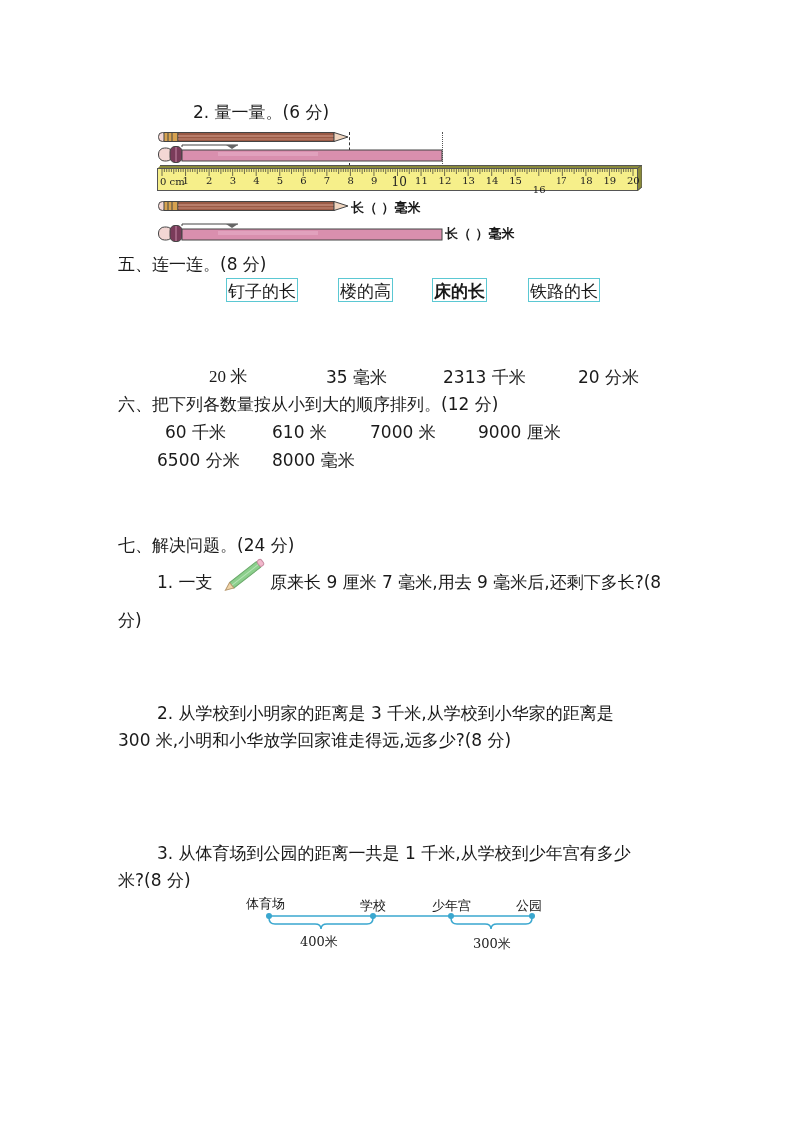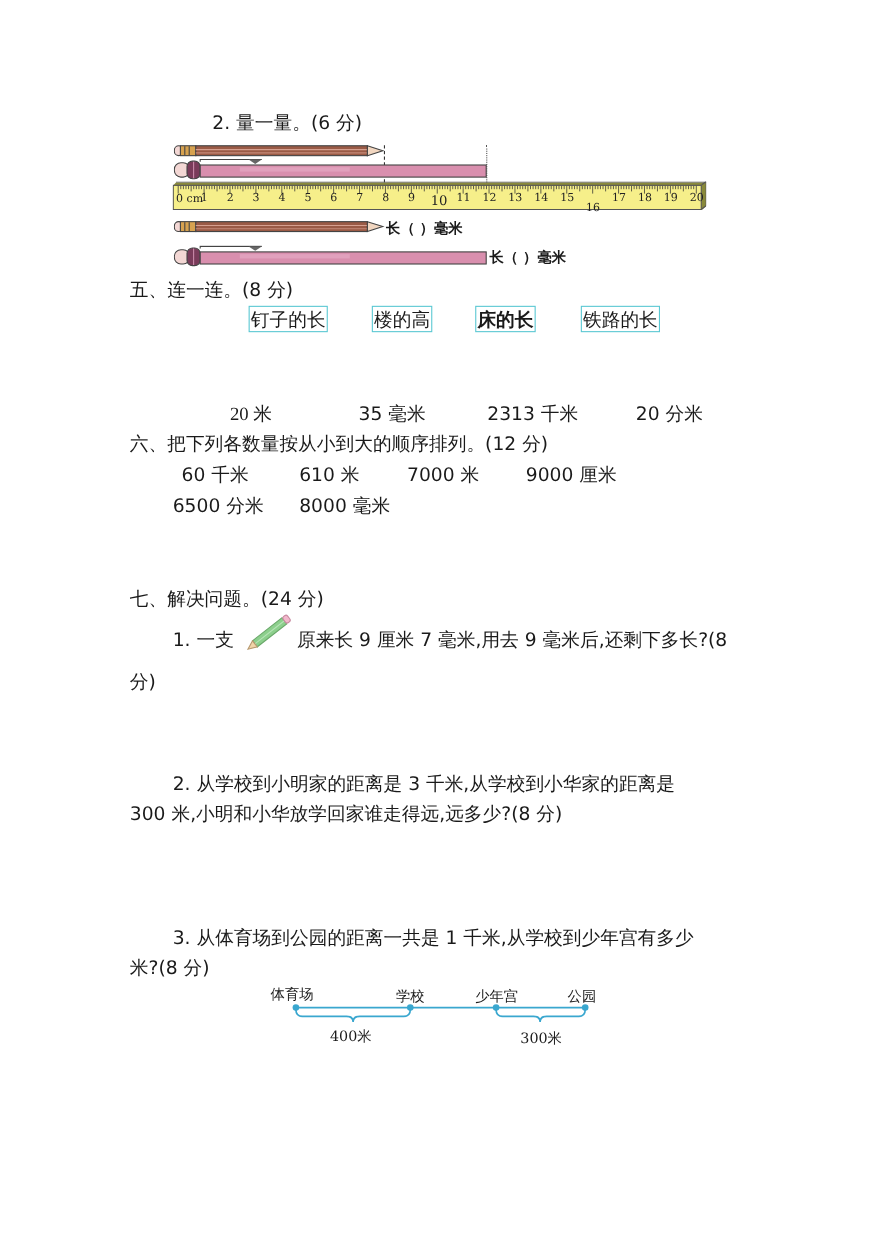--- a/index.html
+++ b/index.html
@@ -268,21 +268,21 @@
       <span class="ruler-label" style="top: 10px; font-size: 10px; left: 166.85px;">7</span>
       <span class="ruler-label" style="top: 10px; font-size: 10px; left: 190.4px;">8</span>
       <span class="ruler-label" style="top: 10px; font-size: 10px; left: 213.95px;">9</span>
       <span class="ruler-label" style="top: 10px; font-size: 12px; left: 234.5px;">10</span>
       <span class="ruler-label" style="top: 10px; font-size: 10px; left: 258.05px;">11</span>
       <span class="ruler-label" style="top: 10px; font-size: 10px; left: 281.6px;">12</span>
       <span class="ruler-label" style="top: 10px; font-size: 10px; left: 305.15px;">13</span>
       <span class="ruler-label" style="top: 10px; font-size: 10px; left: 328.7px;">14</span>
       <span class="ruler-label" style="top: 10px; font-size: 10px; left: 352.25px;">15</span>
       <span class="ruler-label" style="top: 19px; font-size: 10px; left: 375.8px;">16</span>
-      <span class="ruler-label" style="top: 10px; font-size: 10px; left: 399.35px;">17</span>
+      <span class="ruler-label" style="top: 10px; font-size: 10px; left: 399.35px; font-family: Liberation Serif, serif;">17</span>
       <span class="ruler-label" style="top: 10px; font-size: 10px; left: 422.9px;">18</span>
       <span class="ruler-label" style="top: 10px; font-size: 10px; left: 446.45px;">19</span>
       <span class="ruler-label" style="top: 10px; font-size: 10px; left: 470px;">20</span>
     </div>
 </div>
 
 <svg class="abs" style="left:158px; top:200px;" width="194" height="13">
   <rect x="0.5" y="1.5" width="8" height="9" rx="4" fill="#f3d7d4" stroke="#444"></rect>
   <rect x="6" y="1.5" width="14" height="9" fill="#d7a24f" stroke="#444"></rect>
   <line x1="10" y1="2" x2="10" y2="10" stroke="#444"></line>

